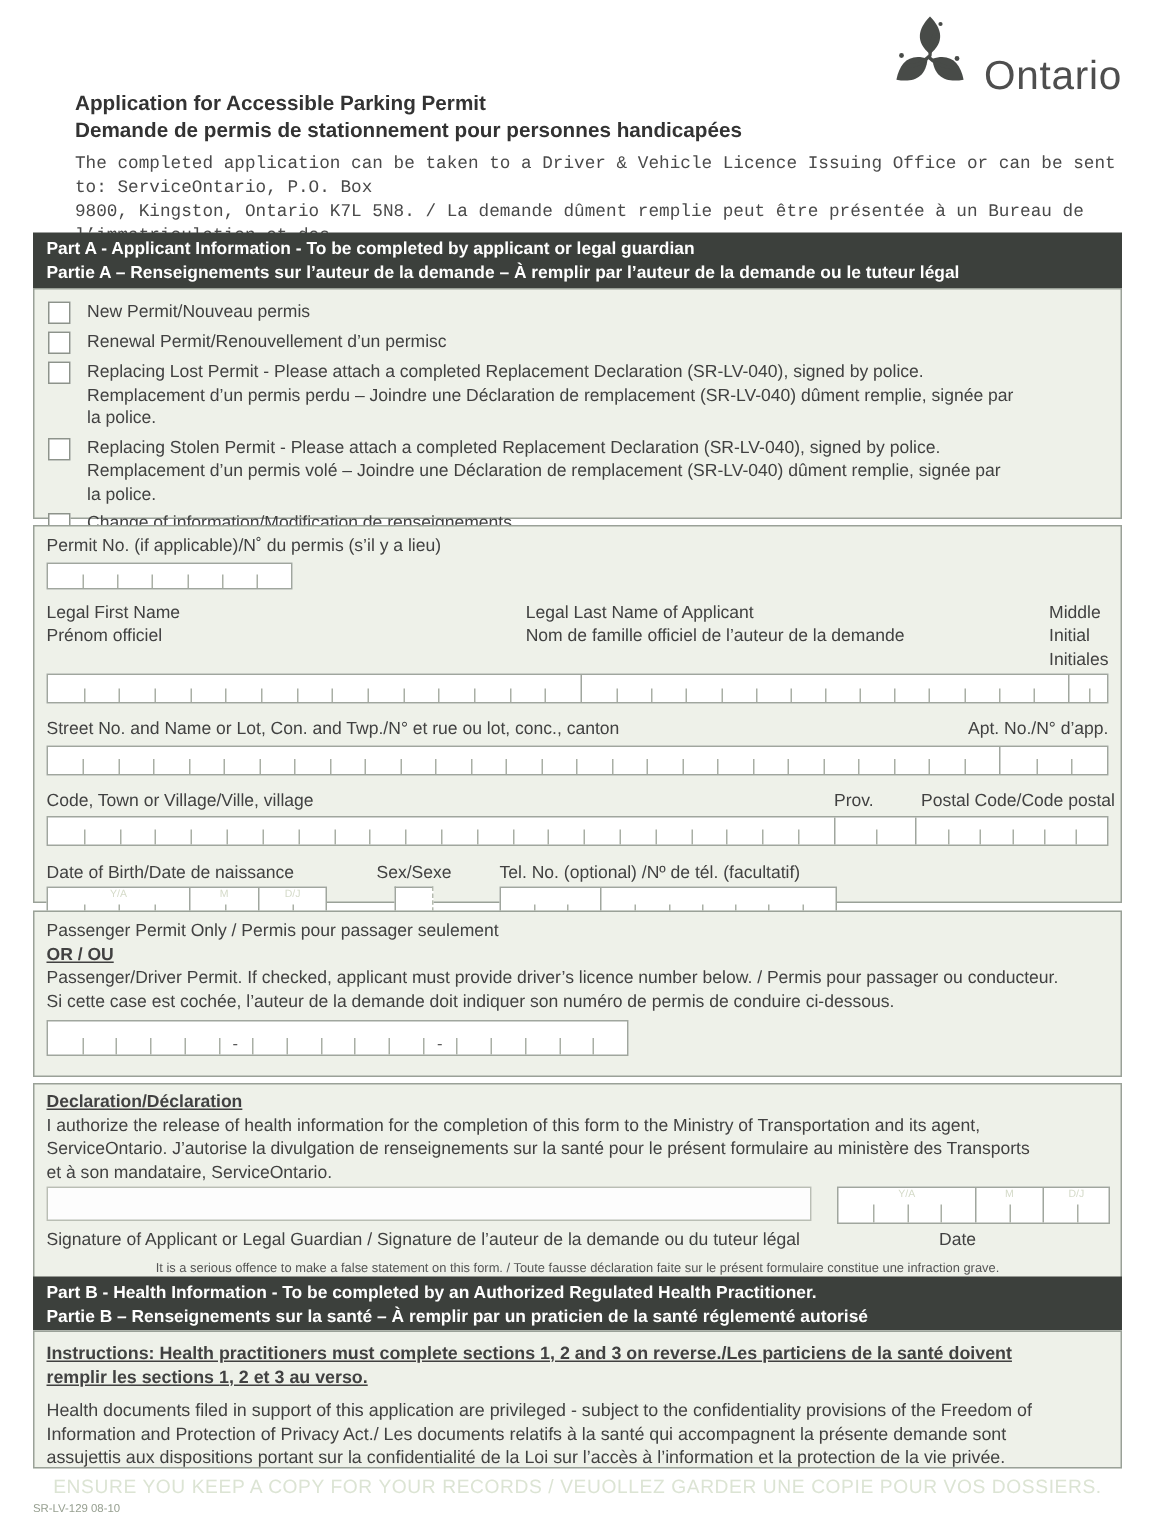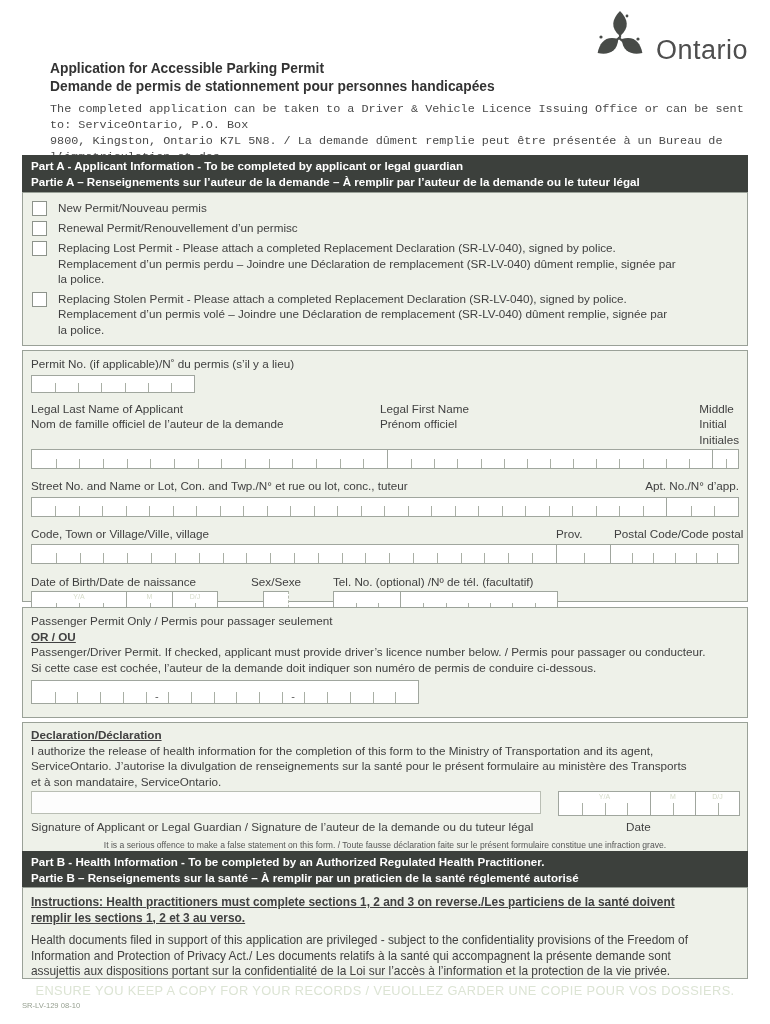--- a/index.html
+++ b/index.html
@@ -118,45 +118,49 @@
       <span class="chk-label pre">Replacing Lost Permit - Please attach a completed Replacement Declaration (SR-LV-040), signed by police.
 Remplacement  d’un permis perdu – Joindre une Déclaration de remplacement (SR-LV-040) dûment remplie, signée par
 la police.</span>
     </div>
     <div class="chk-row">
       <span class="chk"></span>
       <span class="chk-label pre">Replacing Stolen Permit - Please attach a completed Replacement Declaration (SR-LV-040), signed by police.
 Remplacement d’un permis volé – Joindre une Déclaration de remplacement (SR-LV-040) dûment remplie, signée par
 la police.</span>
     </div>
+    <div class="chk-row">
+      <span class="chk"></span>
+      <span class="chk-label pre">Change of information/Modification de renseignements</span>
+    </div>
   </div>
 
   <div class="box box-applicant">
     <div>Permit No. (if applicable)/N˚ du permis (s’il y a lieu)</div>
     <div class="comb" style="width:164px;margin-top:3px;height:18px;">
       <div class="grp" style="flex:1">
           <div class="cell"></div>
           <div class="cell"></div>
           <div class="cell"></div>
           <div class="cell"></div>
           <div class="cell"></div>
           <div class="cell"></div>
           <div class="cell"></div>
         </div>
     </div>
 
     <div class="namecols">
+      <div style="width:325px;">
+        <div>Legal First Name</div>
+        <div>Prénom officiel</div>
+      </div>
       <div style="width:355px;">
         <div>Legal Last Name of Applicant</div>
         <div>Nom de famille officiel de l’auteur de la demande</div>
       </div>
-      <div style="width:325px;">
-        <div>Legal First Name</div>
-        <div>Prénom officiel</div>
-      </div>
       <div style="flex:1;">
         <div>Middle Initial</div>
         <div>Initiales</div>
       </div>
     </div>
     <div class="comb" style="margin-top:2px;">
       <div class="grp" style="width:355px">
           <div class="cell"></div>
           <div class="cell"></div>
           <div class="cell"></div>
@@ -189,21 +193,21 @@
           <div class="cell"></div>
           <div class="cell"></div>
         </div>
       <div class="grp" style="flex:1">
           <div class="cell"></div>
           <div class="cell"></div>
         </div>
     </div>
 
     <div class="flexrow">
-      <span>Street No. and Name or Lot, Con. and Twp./N° et rue ou lot, conc., tuteur</span>
+      <span>Street No. and Name or Lot, Con. and Twp./N° et rue ou lot, conc., canton</span>
       <span>Apt. No./N° d’app.</span>
     </div>
     <div class="comb" style="margin-top:3px;">
       <div class="grp" style="width:634px">
           <div class="cell"></div>
           <div class="cell"></div>
           <div class="cell"></div>
           <div class="cell"></div>
           <div class="cell"></div>
           <div class="cell"></div>

